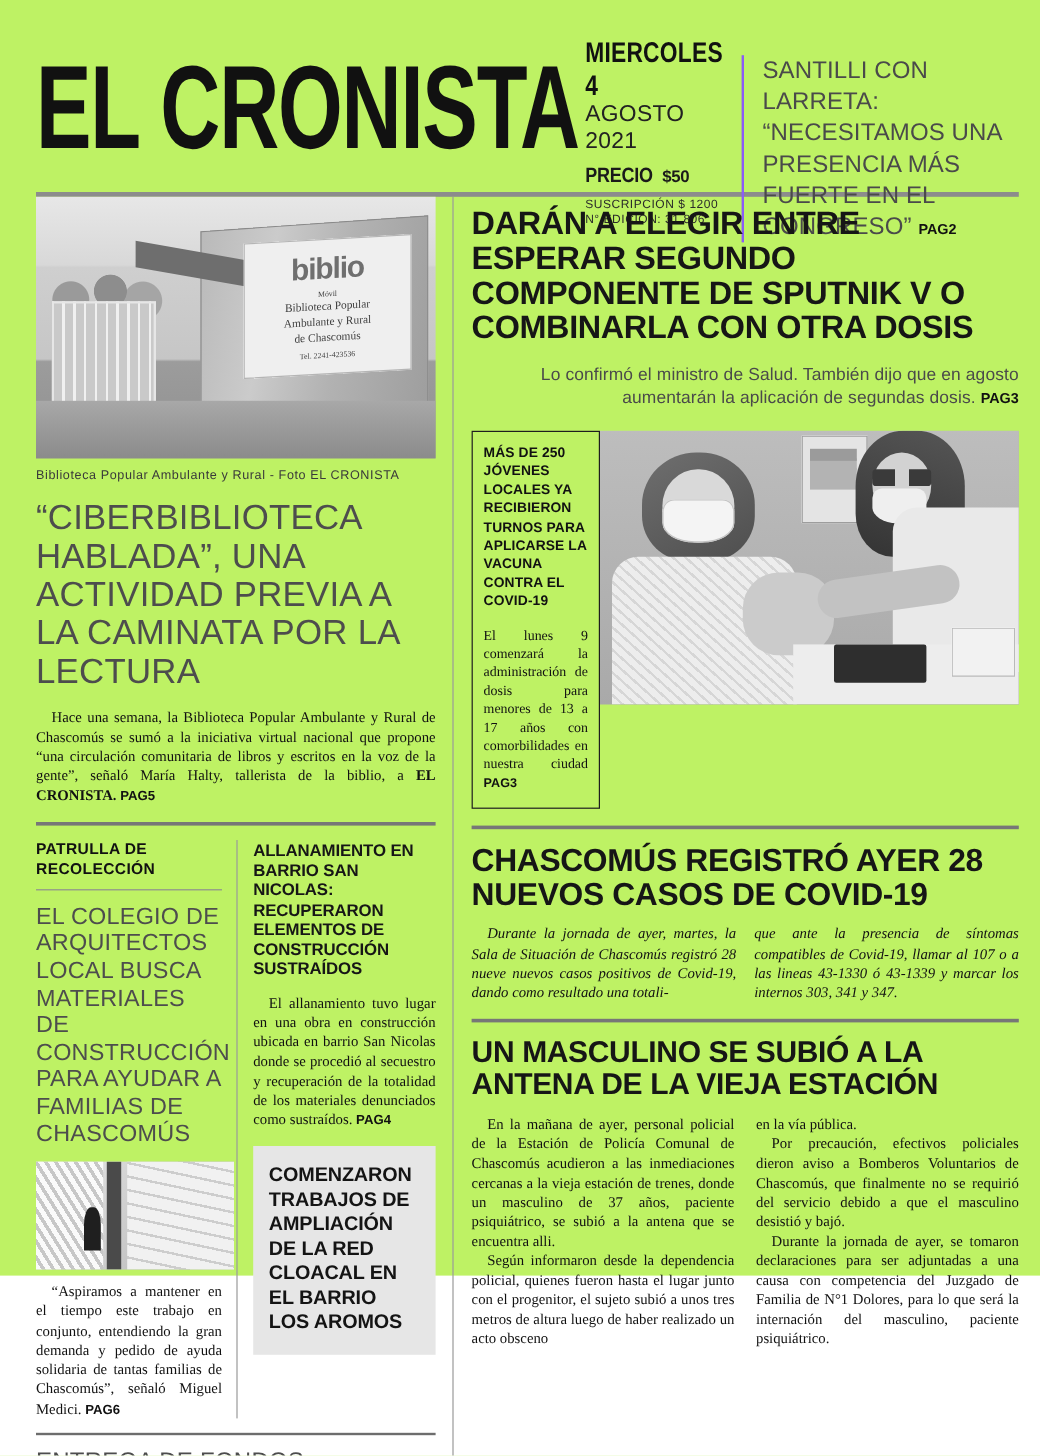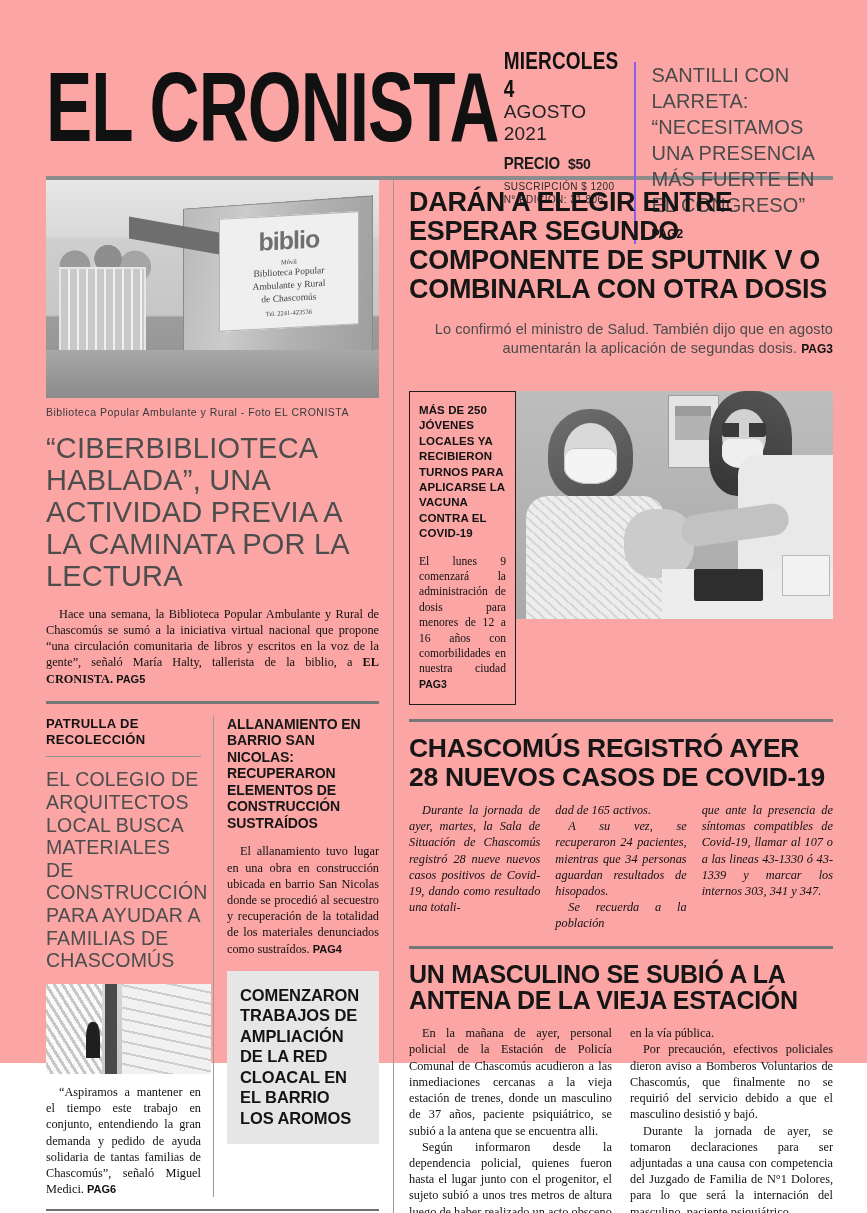--- a/index.html
+++ b/index.html
@@ -3,21 +3,21 @@
 <meta charset="utf-8">
 <title>EL CRONISTA</title>
 <style>
   html,body{margin:0;padding:0;background:#fff;}
   body{
     width:867px;height:1213px;overflow:hidden;
     font-family:"Liberation Sans", sans-serif;
     color:#1a1a1a;
     -webkit-font-smoothing:antialiased;
   }
-  .page{position:relative;width:867px;height:1063px;background:#fca5a5;padding:16px;box-sizing:border-box;}
+  .page{position:relative;width:867px;height:1063px;background:#bef264;padding:0;box-sizing:border-box;}
 
   
   .masthead{display:flex;align-items:flex-start;padding:30px 18px 0 30px;box-sizing:border-box;height:152px;}
   .logo{
     font-family:"Liberation Sans", sans-serif;
     font-weight:700;font-size:68px;line-height:.88;letter-spacing:-1px;
     transform:scaleY(1.45) scaleX(1.02);transform-origin:left top;
     margin-top:18px;color:#111;white-space:nowrap;
   }
   .mh-date{margin-left:auto;padding-left:14px;width:150px;box-sizing:border-box;margin-top:2px;}
@@ -126,21 +126,21 @@
   .sub-b{flex:1;padding-left:13px;box-sizing:border-box;}
   .kicker{font-weight:700;font-size:13px;line-height:1.22;letter-spacing:.3px;color:#111;}
   .kicker-rule{height:1px;background:#8f8f8f;margin:9px 0 11px;}
   .hl-light.sm{font-size:19.5px;line-height:1.16;}
   .hl-bold.sm{font-size:14px;line-height:1.18;letter-spacing:-.1px;}
 
   .greybox{background:#e6e6e6;padding:14px 13px 16px;margin-top:14px;}
   .greybox .t{font-weight:700;font-size:16.5px;line-height:1.24;color:#141414;letter-spacing:-.1px;}
 
   
-  .blurb-row{display:flex;margin-top:32px;gap:0;}
+  .blurb-row{display:flex;margin-top:16px;gap:0;}
   .blurb{
     width:107px;flex:0 0 107px;border:1px solid #1e1e1e;padding:11px 9px 12px;box-sizing:border-box;
   }
   .blurb .t{font-weight:700;font-size:11.5px;line-height:1.34;letter-spacing:.1px;color:#111;}
   .blurb .b{font-family:"Liberation Serif",serif;font-size:11.6px;line-height:1.33;text-align:justify;margin-top:12px;color:#111;}
   .blurb .b .pag{font-family:"Liberation Sans",sans-serif;font-weight:700;font-size:10.5px;}
   .blurb-photo{flex:1;}
 
   .three{display:flex;gap:15px;margin-top:11px;}
   .three>div{flex:1;font-style:italic;}
@@ -259,21 +259,21 @@
 
       <div class="deck">
         <span>Lo confirmó el ministro de Salud. También dijo que en agosto aumentarán la aplicación de segundas dosis.</span>
         <span class="pag">PAG3</span>
       </div>
 
       <div class="blurb-row">
         <div class="blurb">
           <div class="t">MÁS DE 250 JÓVENES LOCALES YA RECIBIERON TURNOS PARA APLICARSE LA VACUNA CONTRA EL COVID-19</div>
           <div class="b">
-            <span>El lunes 9 comenzará la administración de dosis para menores de 12 a 16 años con comorbilidades en nuestra ciudad </span><span class="pag">PAG3</span>
+            <span>El lunes 9 comenzará la administración de dosis para menores de 13 a 17 años con comorbilidades en nuestra ciudad </span><span class="pag">PAG3</span>
           </div>
         </div>
 
         <div class="blurb-photo">
           <div class="photo vax">
             <div class="vx-wall"></div>
             <div class="vx-poster"></div>
             <div class="vx-head1"></div>
             <div class="vx-face1"></div>
             <div class="vx-mask1"></div>
@@ -294,25 +294,20 @@
 
       <div class="rule-med"></div>
 
       <div class="hl-bold" style="font-size:26.5px;margin-top:12px;">CHASCOMÚS REGISTRÓ AYER 28 NUEVOS CASOS DE COVID-19</div>
 
       <div class="three">
         <div class="body-serif">
           <p>Durante la jornada de ayer, martes, la Sala de Situación de Chascomús registró 28 nueve nuevos casos positivos de Covid-19, dando como resultado una totali-</p>
         </div>
         <div class="body-serif">
-          <p style="text-indent:0;">dad de 165 activos.</p>
-          <p>A su vez, se recuperaron 24 pacientes, mientras que 34 personas aguardan resultados de hisopados.</p>
-          <p>Se recuerda a la población</p>
-        </div>
-        <div class="body-serif">
           <p style="text-indent:0;">que ante la presencia de síntomas compatibles de Covid-19, llamar al 107 o a las lineas 43-1330 ó 43-1339 y marcar los internos 303, 341 y 347.</p>
         </div>
       </div>
 
       <div class="rule-med"></div>
 
       <div class="hl-bold" style="font-size:25px;margin-top:12px;">UN MASCULINO SE SUBIÓ A LA ANTENA DE LA VIEJA ESTACIÓN</div>
 
       <div class="two">
         <div class="body-serif">

